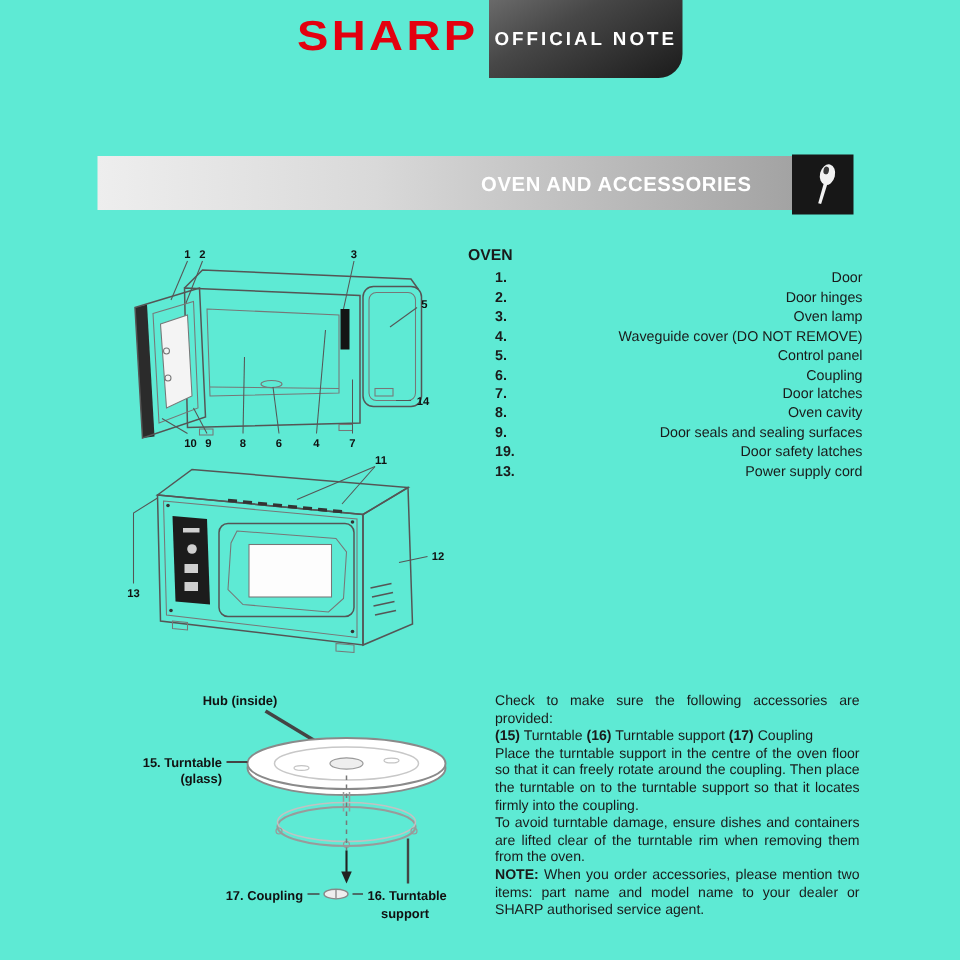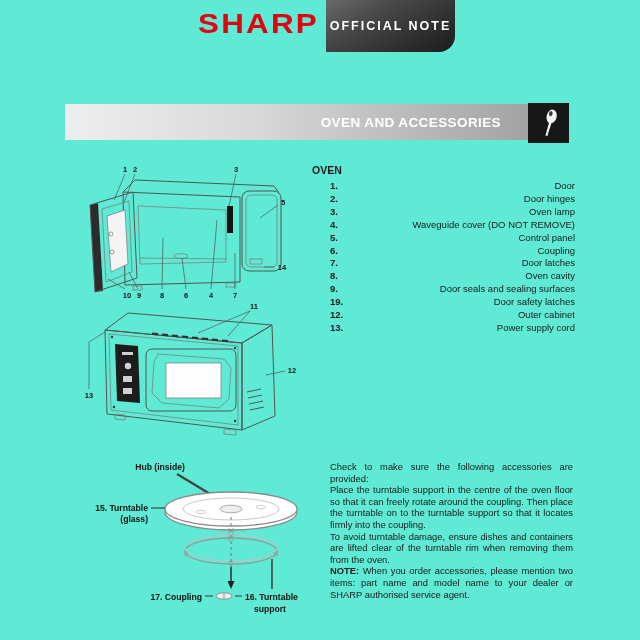--- a/index.html
+++ b/index.html
@@ -260,29 +260,26 @@
       </div>
     <div class="oven-row">
         <span class="num">9.</span>
         <span class="lbl">Door seals and sealing surfaces</span>
       </div>
     <div class="oven-row">
         <span class="num">19.</span>
         <span class="lbl">Door safety latches</span>
       </div>
     <div class="oven-row">
-        <span class="num">12.</span>
-        <span class="lbl">Outer cabinet</span>
-      </div>
-    <div class="oven-row">
         <span class="num">13.</span>
         <span class="lbl">Power supply cord</span>
       </div>
   </div>
 
   <div class="accessories">
     <p>Check to make sure the following accessories are provided:</p>
+    <p class="acc-items"><span class="b">(15)</span><span> Turntable </span><span class="b">(16)</span><span> Turntable support </span><span class="b">(17)</span><span> Coupling</span></p>
     <p>Place the turntable support in the centre of the oven floor so that it can freely rotate around the coupling. Then place the turntable on to the turntable support so that it locates firmly into the coupling.</p>
     <p>To avoid turntable damage, ensure dishes and containers are lifted clear of the turntable rim when removing them from the oven.</p>
     <p class="acc-note"><span class="b">NOTE:</span><span> When you order accessories, please mention two items: part name and model name to your dealer or SHARP authorised service agent.</span></p>
   </div>
 
 </div>
 
 </body></html>

